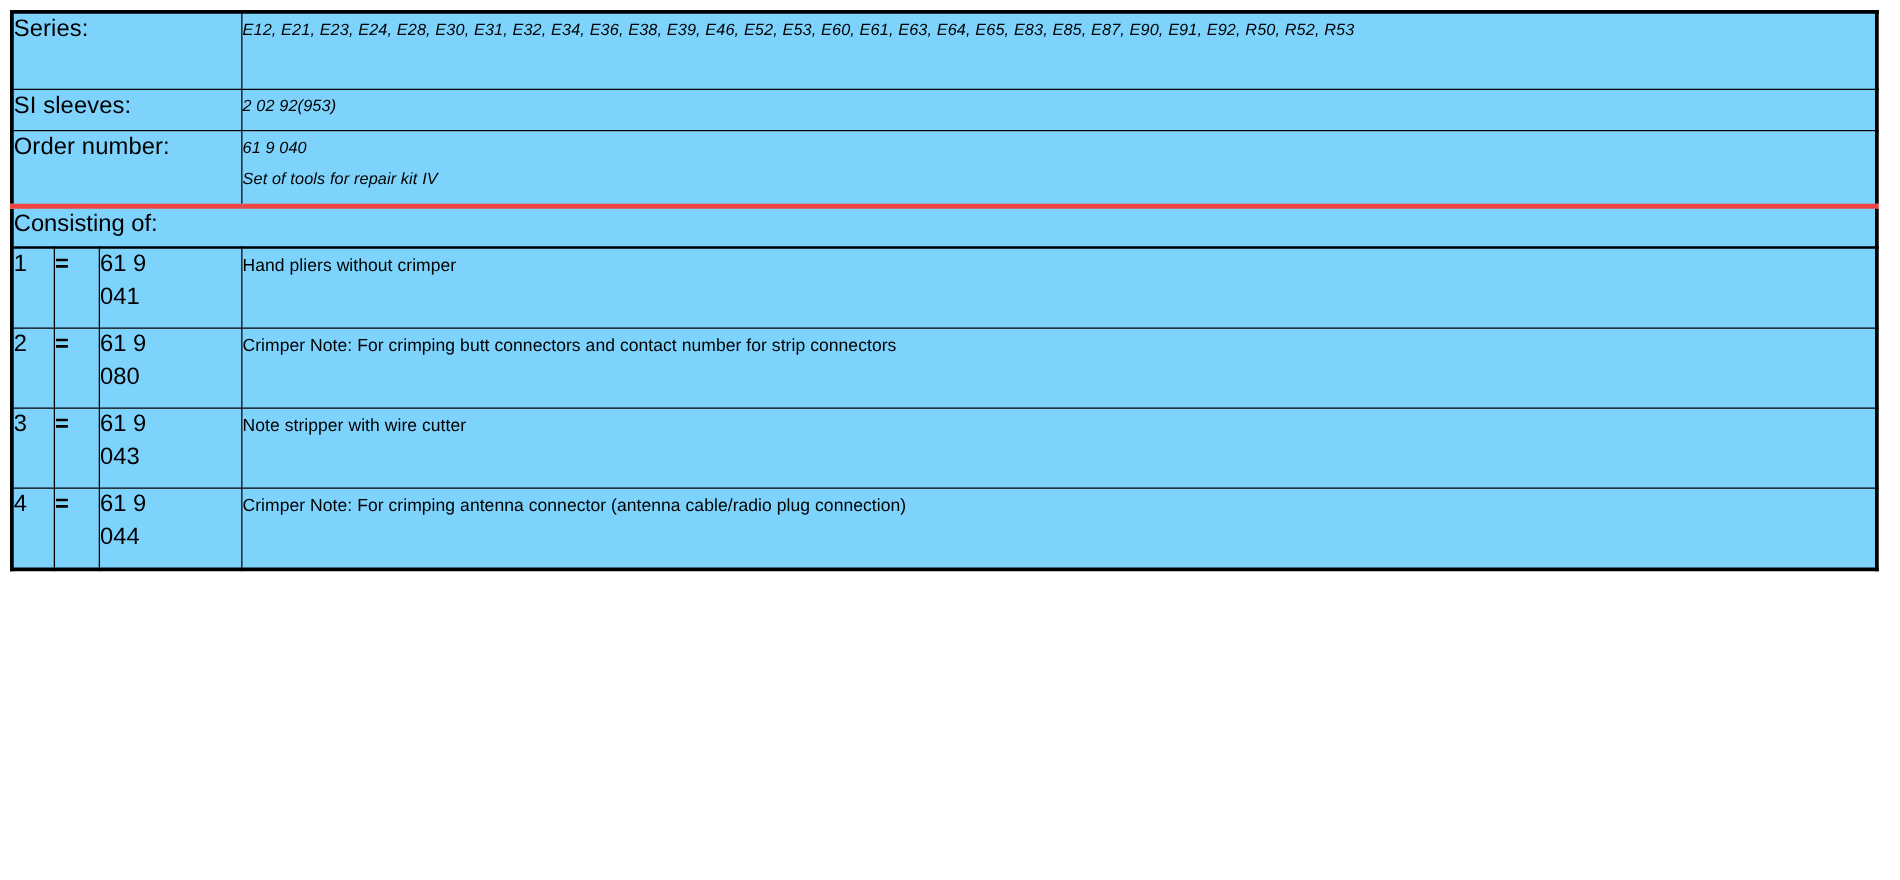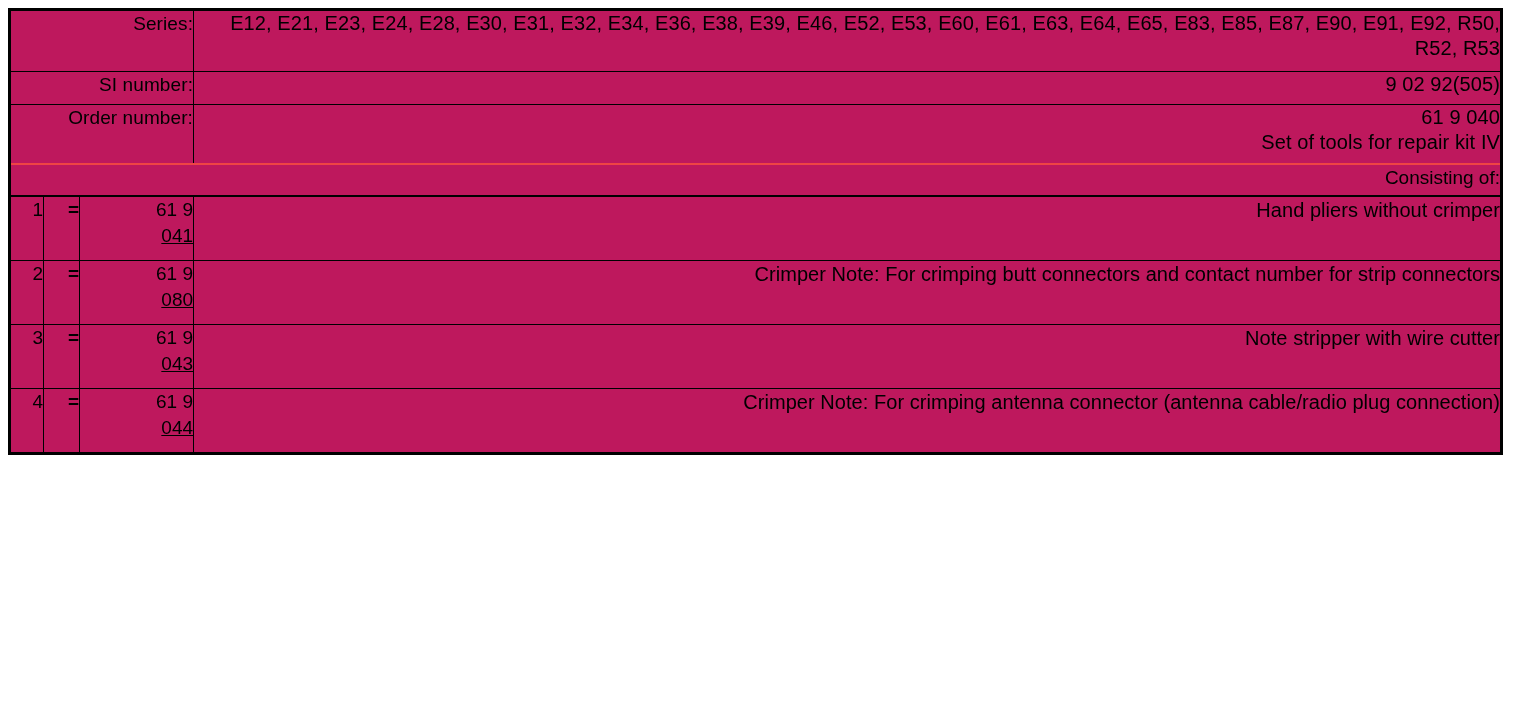--- a/index.html
+++ b/index.html
@@ -32,54 +32,54 @@
     border-collapse: collapse;
     table-layout: fixed;
     background: #ffffff;
     border: 3px solid #000000;
   }
 
   .spec-table td {
     border: 1px solid #000000;
     vertical-align: top;
     padding: 0;
-    background: #be185d;
-    text-align: right;
+    background: #7dd3fc;
   }
 
   
   .info-label {
     width: 188px;
     font-size: 19px;
     line-height: 25px;
     padding: 9px 0 9px 13px;
     letter-spacing: 0.1px;
     white-space: normal;
   }
   .info-value {
-    font-size: 20px;
+    font-size: 13px;
     line-height: 25px;
     padding: 9px 0 9px 9px;
     letter-spacing: 0.1px;
+    font-style: italic;
   }
 
   .row-series .info-label,
   .row-series .info-value { height: 60px; }
 
   .row-storage .info-label,
   .row-storage .info-value { height: 64px; }
 
   .row-si .info-label,
   .row-si .info-value { height: 32px; }
 
   .row-order .info-label,
   .row-order .info-value { height: 58px; }
 
   
-  .row-order td { border-bottom: 2px solid #ef4444; }
+  .row-order td { border-bottom: 4px solid #ef4444; }
   .row-consisting td { border-top: 2px solid #84cc16; border-bottom: 2px solid #000000; }
 
   .consisting-cell {
     font-size: 19px;
     line-height: 25px;
     padding: 11px 0 11px 13px;
     height: 30px;
   }
 
   
@@ -91,30 +91,30 @@
     font-size: 19px;
     line-height: 26px;
     padding: 10px 0 10px 0;
     text-align: left;
   }
   .cell-idx  { padding-left: 12px; }
   .cell-eq   { padding-left: 10px; font-weight: 700; }
   .cell-part { padding-left: 11px; margin-left: 20px; }
 
   .cell-desc {
-    font-size: 20px;
+    font-size: 14px;
     line-height: 26px;
     padding: 10px 0 10px 10px;
     letter-spacing: 0.05px;
     margin-top: 25px;
   }
 
   .item-row td { height: 63px; }
 
-  .part-line2 { display: block; text-decoration: underline; }
+  .part-line2 { display: block; }
 
   
   .item-row.last td { border-bottom: none; }
 </style>
 </head>
 <body>
 
 <div class="sheet">
 
   <table class="spec-table">
@@ -126,22 +126,22 @@
     </colgroup>
     <tbody>
 
       <tr class="row-series">
         <td class="info-label" colspan="3">Series:</td>
         <td class="info-value">E12, E21, E23, E24, E28, E30, E31, E32, E34, E36, E38, E39, E46, E52, E53, E60, E61, E63, E64, E65, E83, E85, E87, E90, E91, E92, R50, R52, R53</td>
       </tr>
 
 
       <tr class="row-si">
-        <td class="info-label" colspan="3">SI number:</td>
-        <td class="info-value">9 02 92(505)</td>
+        <td class="info-label" colspan="3">SI sleeves:</td>
+        <td class="info-value">2 02 92(953)</td>
       </tr>
 
       <tr class="row-order">
         <td class="info-label" colspan="3">Order number:</td>
         <td class="info-value">
           <span>61 9 040</span><br>
           <span>Set of tools for repair kit IV</span>
         </td>
       </tr>
 

